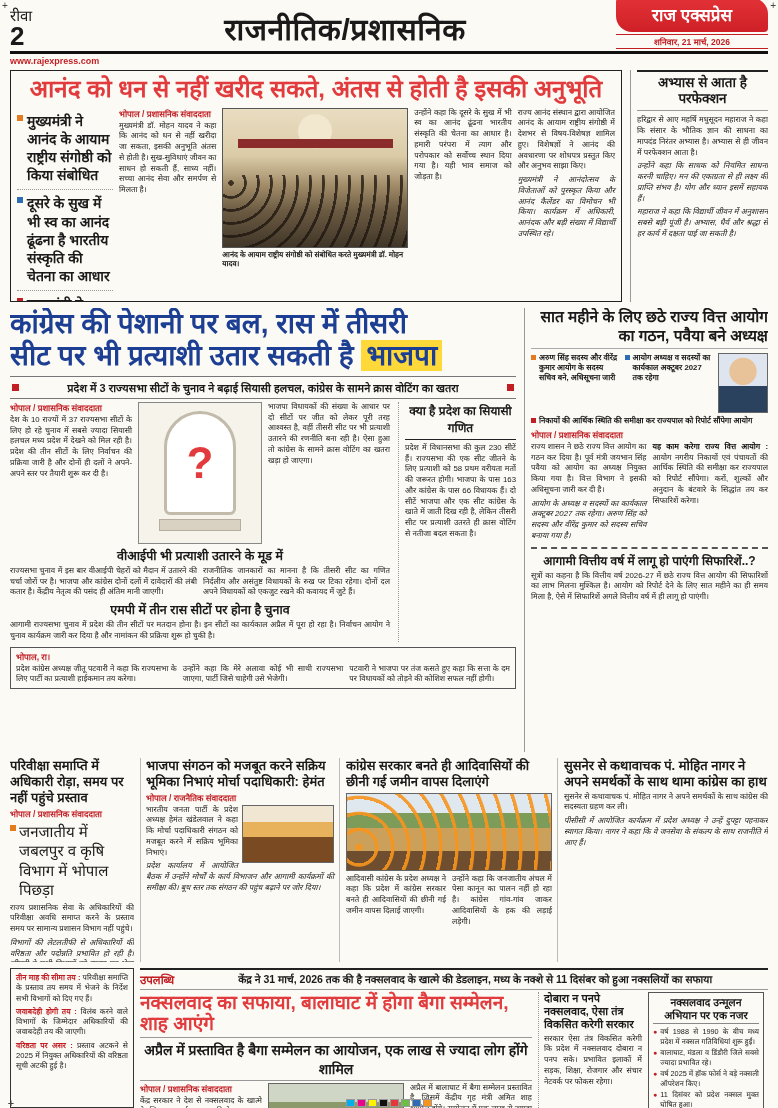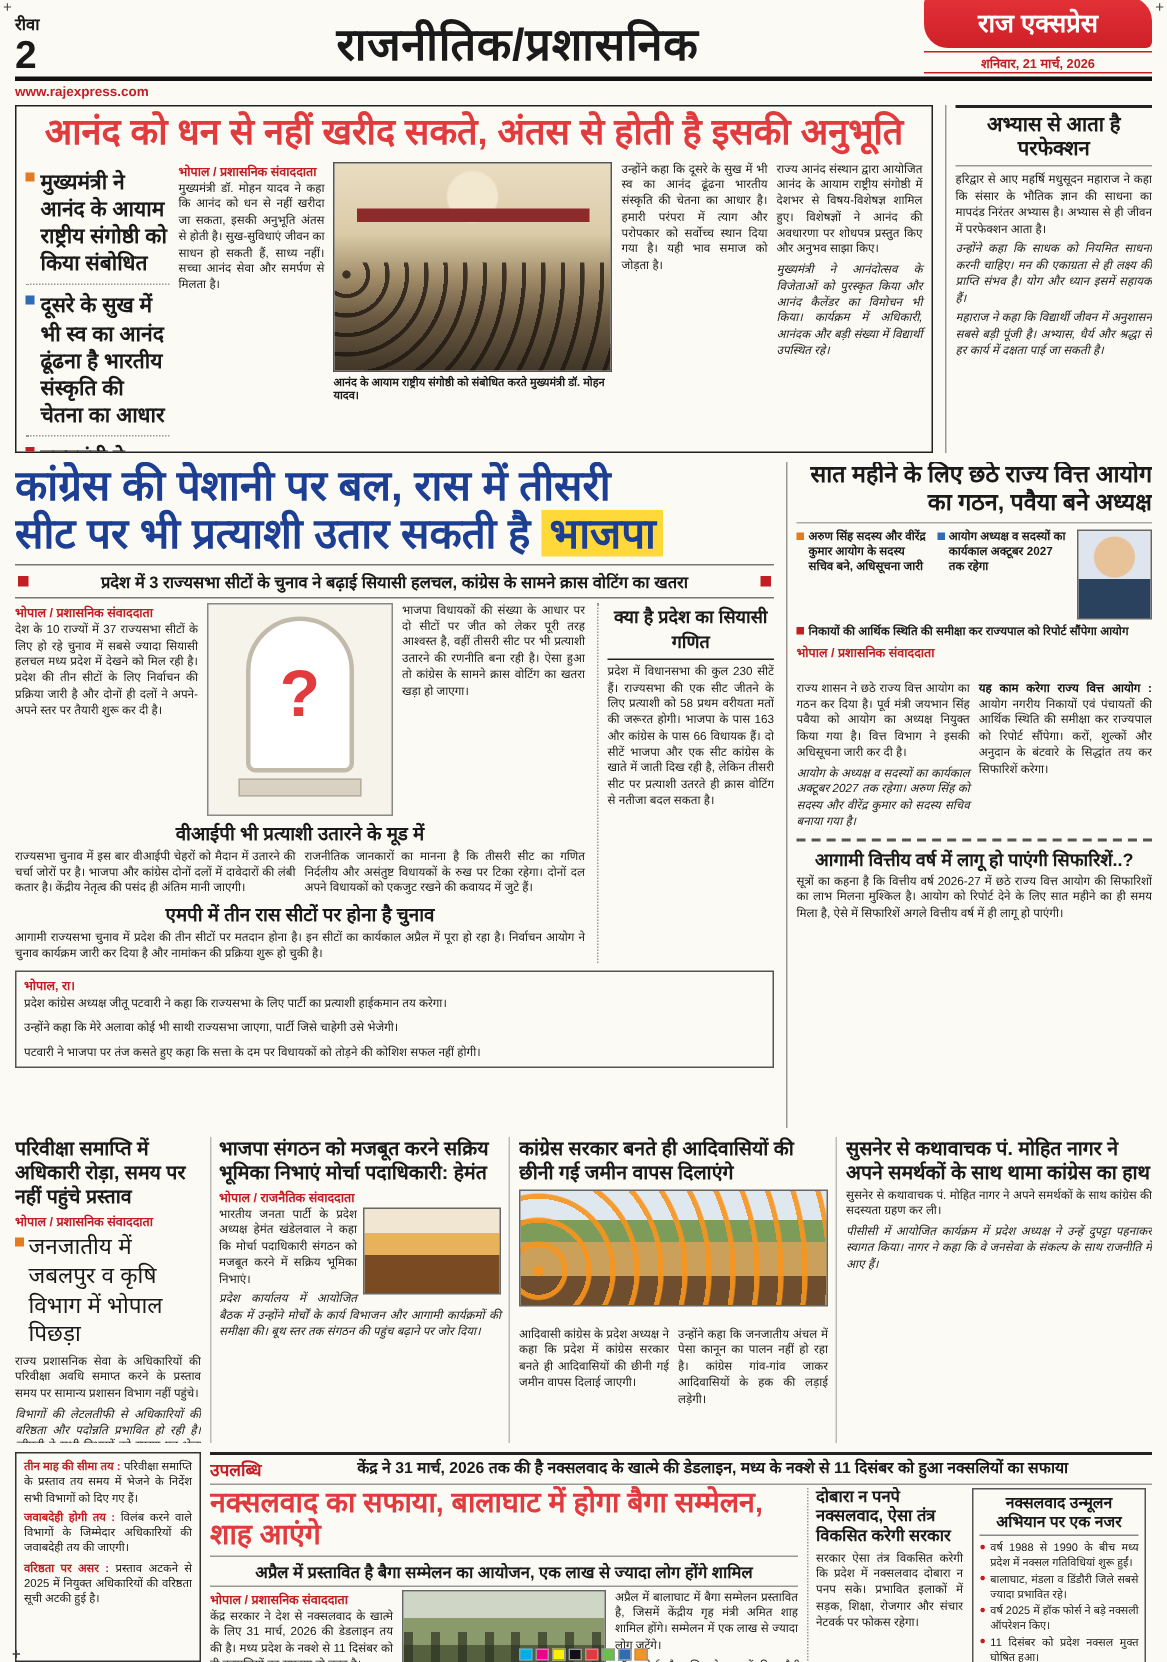--- a/index.html
+++ b/index.html
@@ -6,21 +6,21 @@
   html,body { background:#8f8f8f; }
   body { display:flex; justify-content:center; font-family:"Liberation Sans","DejaVu Sans",sans-serif; }
   .page { position:relative; width:778px; height:1108px; background:var(--paper,#fbfaf4); color:var(--ink,#1a1a1a);
           padding:6px 10px 14px; overflow:hidden; }
   .plus { position:absolute; font-size:10px; color:#444; }
   .plus.tl { top:0; left:2px; } .plus.tr { top:0; right:2px; }
 
   
   .hdr { display:flex; align-items:flex-end; border-bottom:3px solid #111; padding-bottom:2px; height:48px; }
   .hdr-left { width:64px; line-height:1; }
-  .hdr-region { font-size:11px; font-weight:bold;margin-top:20px; }
+  .hdr-region { font-size:15px; font-weight:normal;margin-top:20px; }
   .hdr-page { font-size:26px; font-weight:bold; }
   .hdr-title { flex:1; text-align:center; font-size:30px; font-weight:bold; letter-spacing:.5px; }
   .hdr-right { width:152px; text-align:center; }
   .masthead { background:linear-gradient(180deg,#e23238,var(--brand_red,#cf2027)); color:#fff; font-weight:bold;
               font-size:17px; padding:5px 6px 6px; border-radius:4px 16px 4px 16px; }
   .date { color:var(--byline_red,#c21f25); font-size:8.5px; font-weight:bold; border-top:1px solid #c21f25;
           border-bottom:1px solid #c21f25; margin-top:2px; padding:1px 0; }
   .urlbar { font-size:9px; font-weight:bold; color:var(--byline_red,#c21f25); padding:2px 0 1px; }
 
   
@@ -66,31 +66,31 @@
   .chair { width:124px; height:142px; border:1px solid #888; background:#f5f3ea; display:flex; align-items:flex-start; justify-content:center; padding-top:8px; position:relative; }
   .chair-back { width:72px; height:104px; border:3px solid #c2bbac; border-radius:36px 36px 6px 6px; background:#fff;
                 display:flex; align-items:center; justify-content:center; }
   .chair::after { content:""; position:absolute; bottom:12px; left:20px; right:20px; height:10px; background:#d9d2c2; border:1px solid #b5ae9e; }
   .qmark { color:var(--headline_red,#e23b3e); font-size:44px; font-weight:bold; }
   .subhead-c { font-size:12.5px; font-weight:bold; text-align:center; margin:5px 0 2px; line-height:1.2; }
   .math-col { width:118px; border-left:1px dotted #999; padding-left:6px; }
   .math-head { font-size:12px; font-weight:bold; text-align:center; border-bottom:1.5px solid #222; padding-bottom:3px; margin-bottom:3px; }
   .patwari { border:1px solid #555; margin-top:5px; padding:3px 5px; }
   .pat-head { font-size:13px; font-weight:bold; }
-  .pat-cols { display:flex; gap:6px; margin-top:2px;flex-direction:column; }
+  .pat-cols { display:flex; gap:6px; margin-top:2px; }
 
   .s3 { flex:1; border-left:1px solid #999; padding-left:6px; overflow:hidden; }
   .s3-head { font-size:15.5px; font-weight:bold; text-align:right; line-height:1.2; border-bottom:1px solid #aaa; padding-bottom:3px; }
   .s3-subs { display:flex; gap:5px; align-items:flex-start; margin:4px 0 3px; }
   .s3-sub { flex:1; font-size:7.8px; font-weight:bold; line-height:1.25; padding-left:8px; position:relative; }
   .s3-sub::before { content:""; position:absolute; left:0; top:2px; width:5px; height:5px; background:#e57b1f; }
   .s3-sub:nth-child(2)::before { background:#2e6db4; } .s3-sub:nth-child(3)::before { background:#c21f25; }
   .portrait { width:50px; height:60px; border:1px solid #666; flex:none;
     background: radial-gradient(circle at 50% 30%, #e8c39a 0 28%, transparent 30%), linear-gradient(180deg,#dfe5ee 0 55%, #2b425f 55%); }
-  .s3-cols { display:flex; gap:6px; margin-top:14px; }
+  .s3-cols { display:flex; gap:6px; margin-top:2px; }
   .lead-in { font-weight:bold; color:#111; }
   .s3-box { border-top:2px dashed #555; margin-top:5px; padding-top:3px; }
   .s3-box-head { font-size:12px; font-weight:bold; text-align:center; margin-bottom:2px; }
 
   
   .row3 { display:flex; gap:6px; margin-top:6px; height:204px; }
   .h3 { font-size:13px; font-weight:bold; line-height:1.22; margin-bottom:2px; }
   .c-par { width:124px; overflow:hidden; }
   .c-bjp { width:200px; border-left:1px solid #bbb; border-right:1px solid #bbb; padding:0 5px; overflow:hidden; }
   .c-land { width:212px; border-right:1px solid #bbb; padding-right:5px; overflow:hidden; }
@@ -108,21 +108,21 @@
   .notesbox { width:124px; border:1.5px solid #333; padding:4px 5px; font-size:7.6px; line-height:1.35; overflow:hidden; }
   .note { margin-bottom:3px; text-align:justify; }
   .note-lead { color:var(--byline_red,#c21f25); font-weight:bold; }
   .naxal { flex:1; border-top:2.5px solid #222; padding-top:2px; overflow:hidden; }
   .nx-top { display:flex; gap:8px; align-items:center; border-bottom:1px solid #999; padding-bottom:2px; }
   .nx-kicker { color:var(--byline_red,#c21f25); font-weight:bold; font-size:11.5px; flex:none; }
   .nx-strip { flex:1; font-size:10.5px; font-weight:bold; text-align:center; line-height:1.15; }
   .nx-row { display:flex; gap:6px; margin-top:2px; }
   .nx-main { width:392px; }
   .hl-red2 { color:var(--headline_red,#d7282d); font-size:19px; font-weight:bold; line-height:1.12; }
-  .nx-strap { font-size:11px; font-weight:bold; text-align:center; border-top:1px solid #999; border-bottom:1px solid #999; margin:2px 0; padding:2px 0; }
+  .nx-strap { font-size:14px; font-weight:bold; text-align:center; border-top:1px solid #999; border-bottom:1px solid #999; margin:2px 0; padding:2px 0; }
   .nx-body { display:flex; gap:6px; }
   .photo-naxal { width:136px; height:62px; border:1px solid #666; flex:none; position:relative; overflow:hidden;
     background: linear-gradient(180deg,#cfd6c5 0 30%, #8a9a6b 30% 60%, #55603f 60%); }
   .photo-naxal::after { content:""; position:absolute; left:0; right:0; bottom:0; height:55%;
     background: repeating-linear-gradient(90deg, rgba(40,45,30,.65) 0 6px, transparent 6px 18px); }
   .nx-col2 { width:104px; border-left:1px dotted #999; padding-left:5px; }
   .nx-col2-head { font-size:11px; font-weight:bold; line-height:1.2; margin-bottom:2px; }
   .nx-nazar { width:116px; border:1px solid #555; padding:3px 4px; }
   .nazar-head { font-size:10.5px; font-weight:bold; text-align:center; border-bottom:1px solid #888; padding-bottom:2px; margin-bottom:3px; line-height:1.2; }
   .bullet { display:flex; gap:3px; font-size:7.3px; line-height:1.3; margin-bottom:2px; text-align:justify; }

